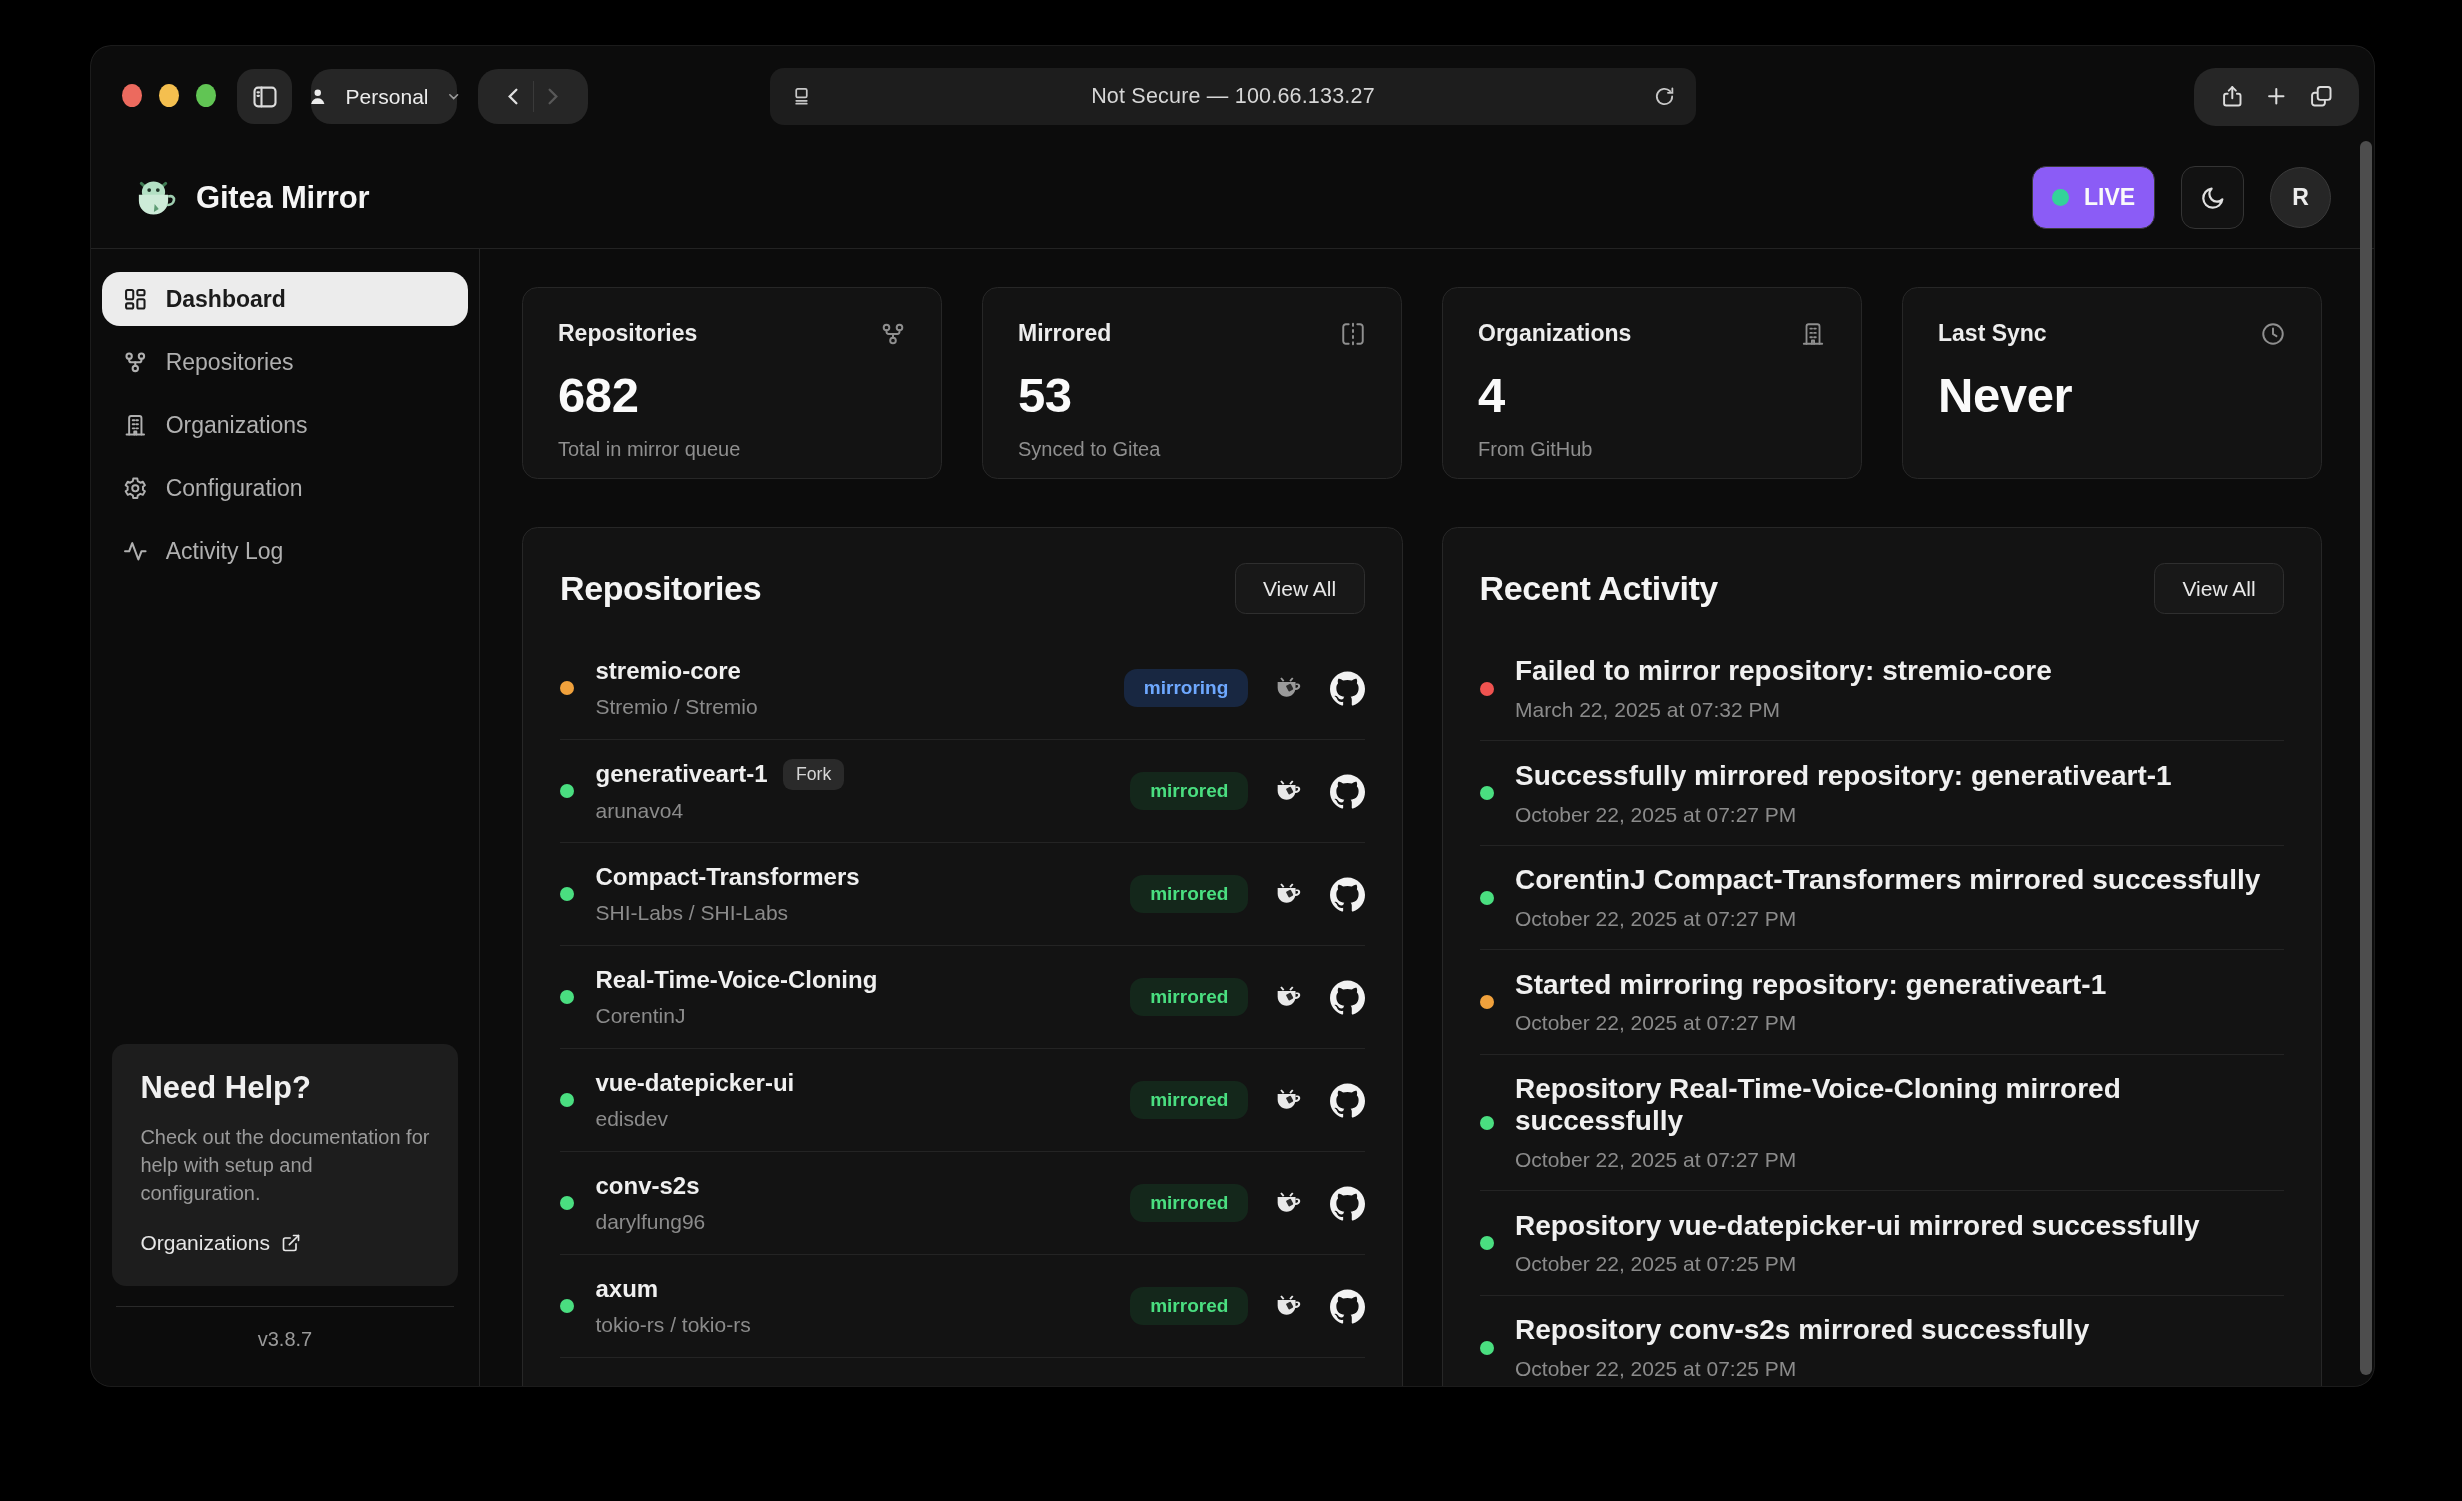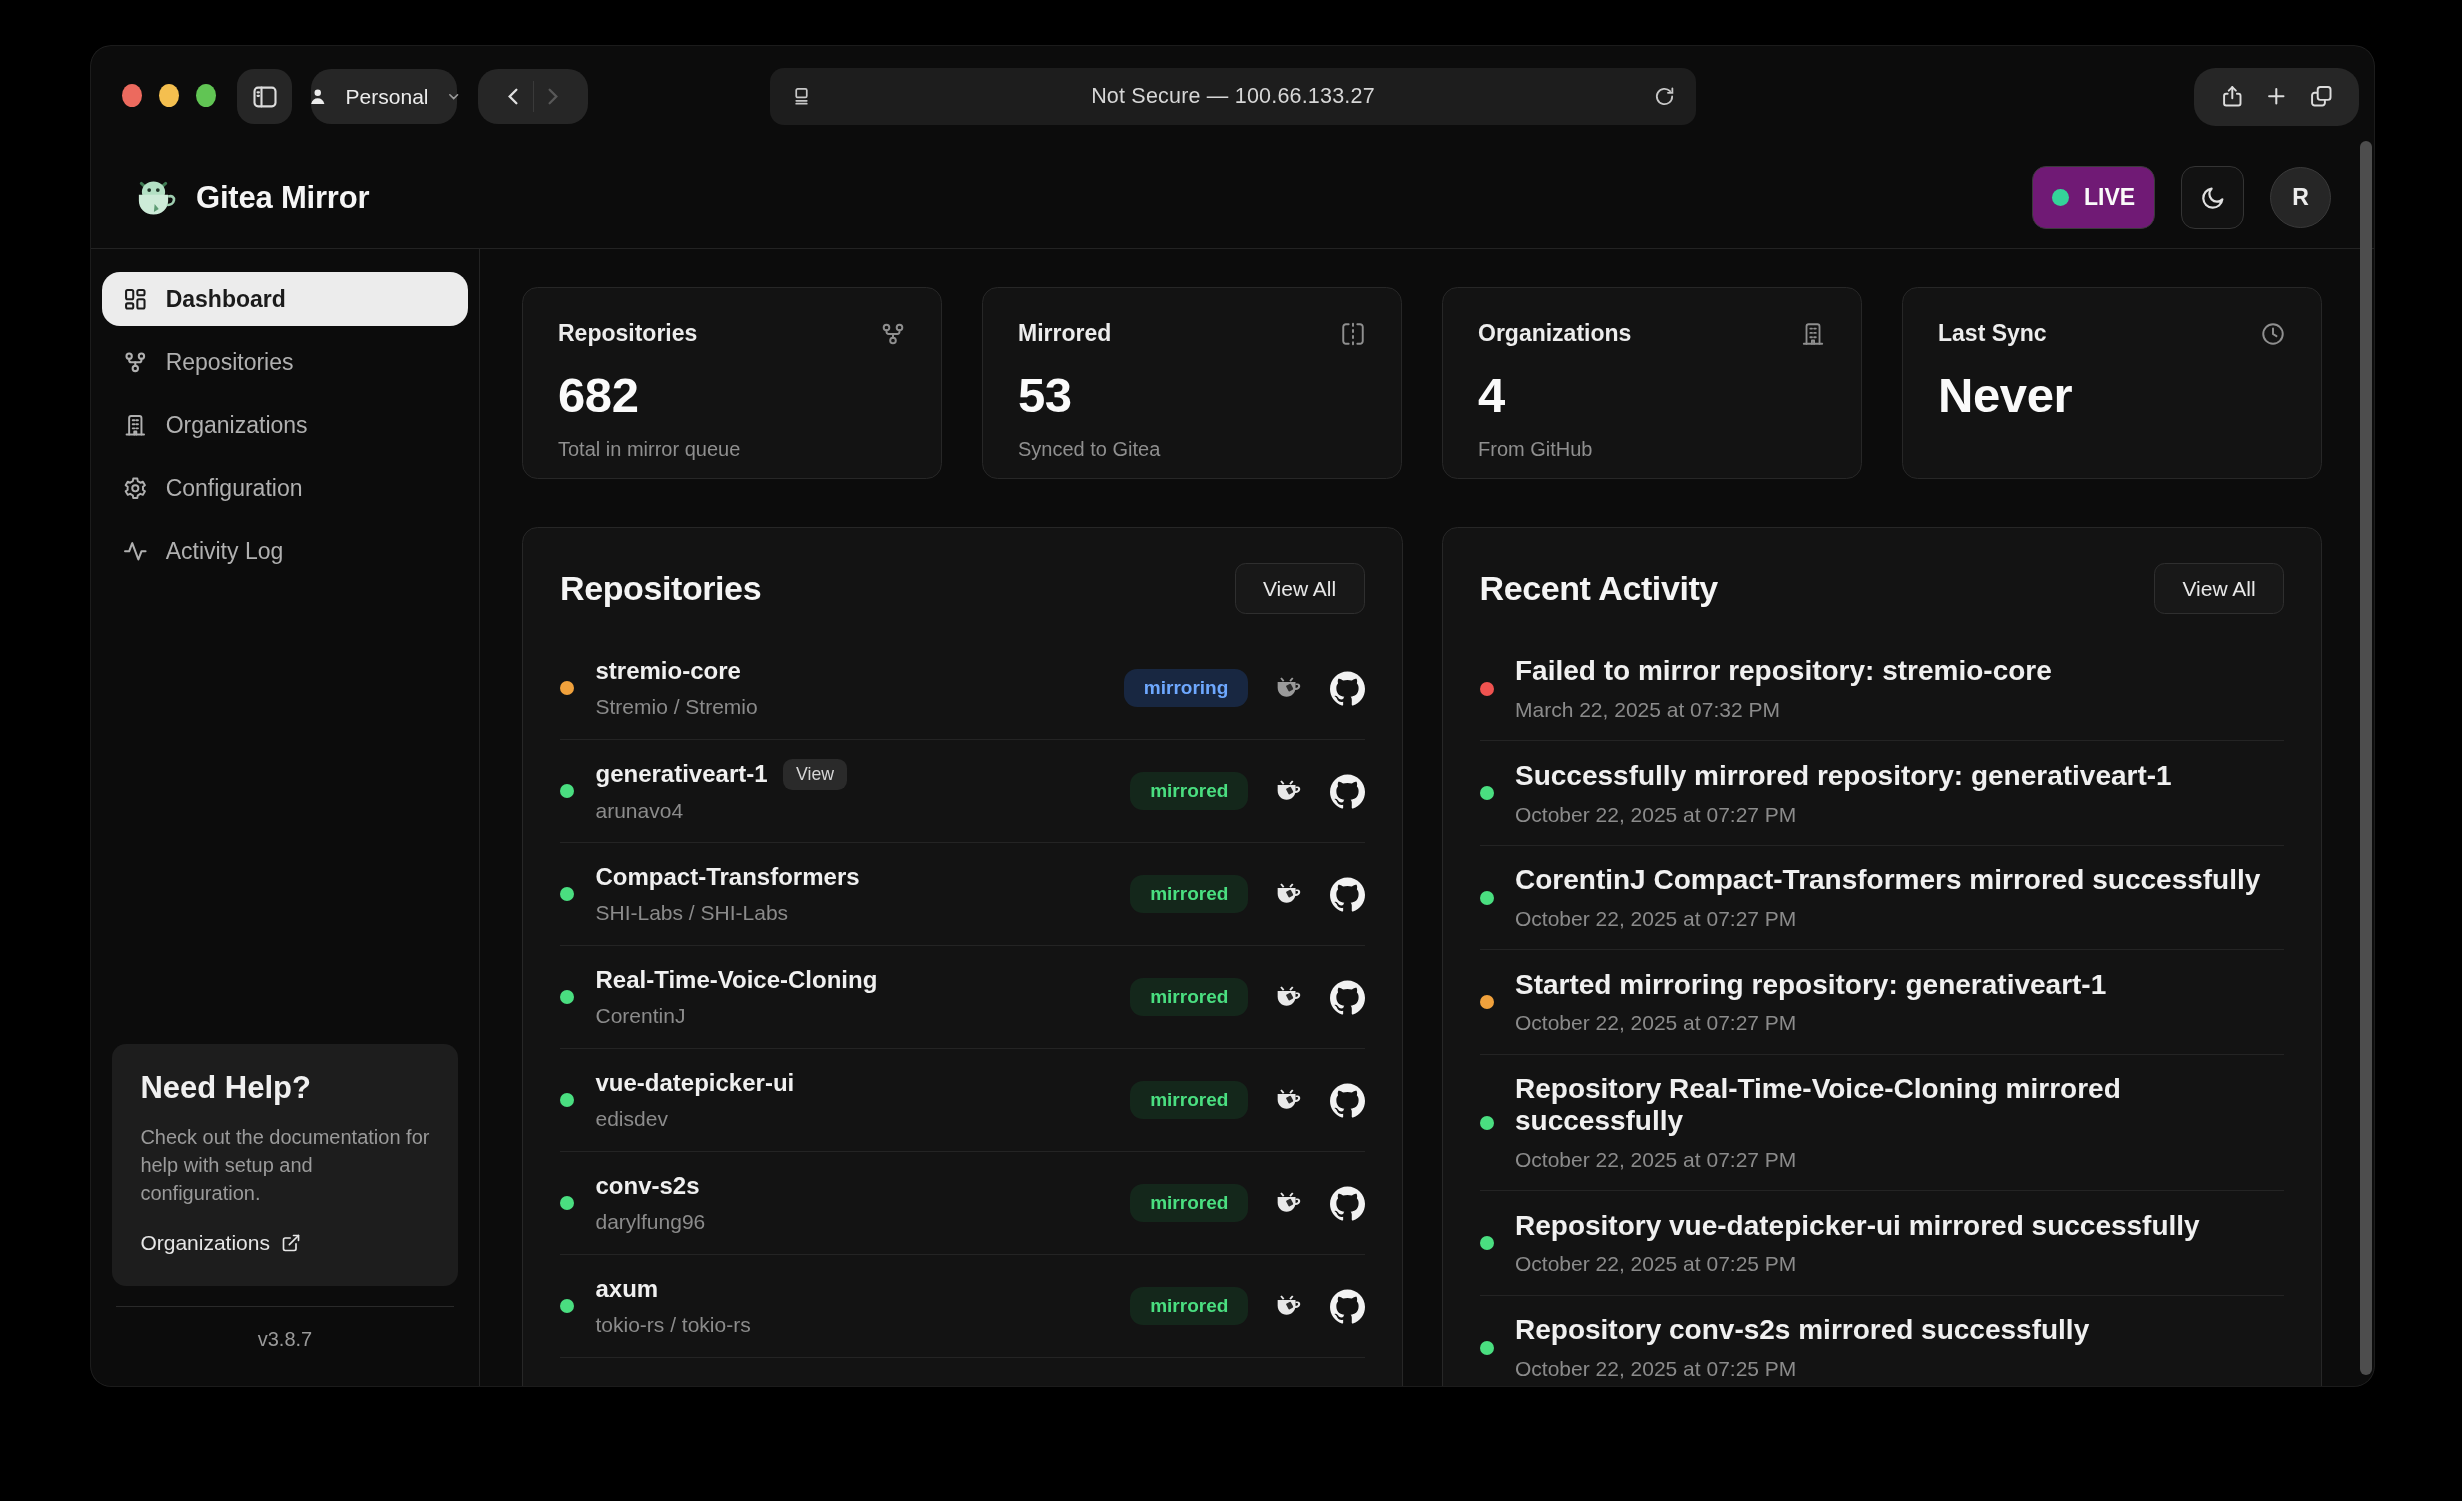--- a/index.html
+++ b/index.html
@@ -30,21 +30,21 @@
   .icon { display:inline-flex; align-items:center; justify-content:center; }
   .icon svg { display:block; }
 
   
   .app-header { height:102px; border-bottom:0.8px solid #232323; display:flex;
                 align-items:center; padding:0 43px 0 40px; }
   .logo { width:45px; height:45px; margin-right:20px; }
   .app-title { font-size:31px; font-weight:700; color:#f5f5f5; letter-spacing:-0.2px; }
   .hdr-right { margin-left:auto; display:flex; align-items:center; gap:26px; }
   .live-btn { width:123px; height:63px; border:1.2px solid #3a3a3a; border-radius:14px;
-              background:#701a75; display:flex; align-items:center; justify-content:center;
+              background:#8b5cf6; display:flex; align-items:center; justify-content:center;
               gap:15px; color:#fafafa; font-size:23px; font-weight:700; }
   .live-dot { width:17px; height:17px; border-radius:50%; }
   .moon-btn { width:63px; height:63px; border:1.2px solid #343434; border-radius:14px;
               background:#121212; display:flex; align-items:center; justify-content:center;
               color:#e0e0e0; }
   .avatar { width:61px; height:61px; border-radius:50%; background:#262626;
             border:1.2px solid #3a3a3a; display:flex; align-items:center;
             justify-content:center; color:#ededed; font-size:23px; font-weight:700; }
 
   
@@ -401,21 +401,21 @@
                     </svg>
                 </span>
               </div>
             </div>
 
             <div class="row">
               <span class="dot" style="background: rgb(74, 222, 128);"></span>
               <div class="row-main">
                 <div class="row-name">
                   <span>generativeart-1</span>
-                  <span class="fork">View</span>
+                  <span class="fork">Fork</span>
                 </div>
                 <div class="row-sub">arunavo4</div>
               </div>
               <div class="row-right">
                 <span class="badge" style="color: rgb(74, 222, 128); background: rgb(20, 39, 27);">mirrored</span>
                 <span class="icon mug">
                   <svg width="32" height="32" viewBox="0 0 24 24" fill="currentColor">
                     <path d="M3.5 7.5h13.4v4.1c0 4-2.8 6.9-6.7 6.9s-6.7-2.9-6.7-6.9z"></path>
                     <path d="M16.9 8.8c2.4-.8 3.8.3 3.5 2.1-.3 1.8-2.1 2.9-4.1 2.6l.2-1.6c1.2.2 2.1-.4 2.3-1.2.2-.8-.5-1.3-1.9-.9z"></path>
                     <rect x="10.5" y="9.2" width="4" height="5" rx=".8" transform="rotate(-28 12.5 11.7)" fill="#2a2a2a"></rect>

